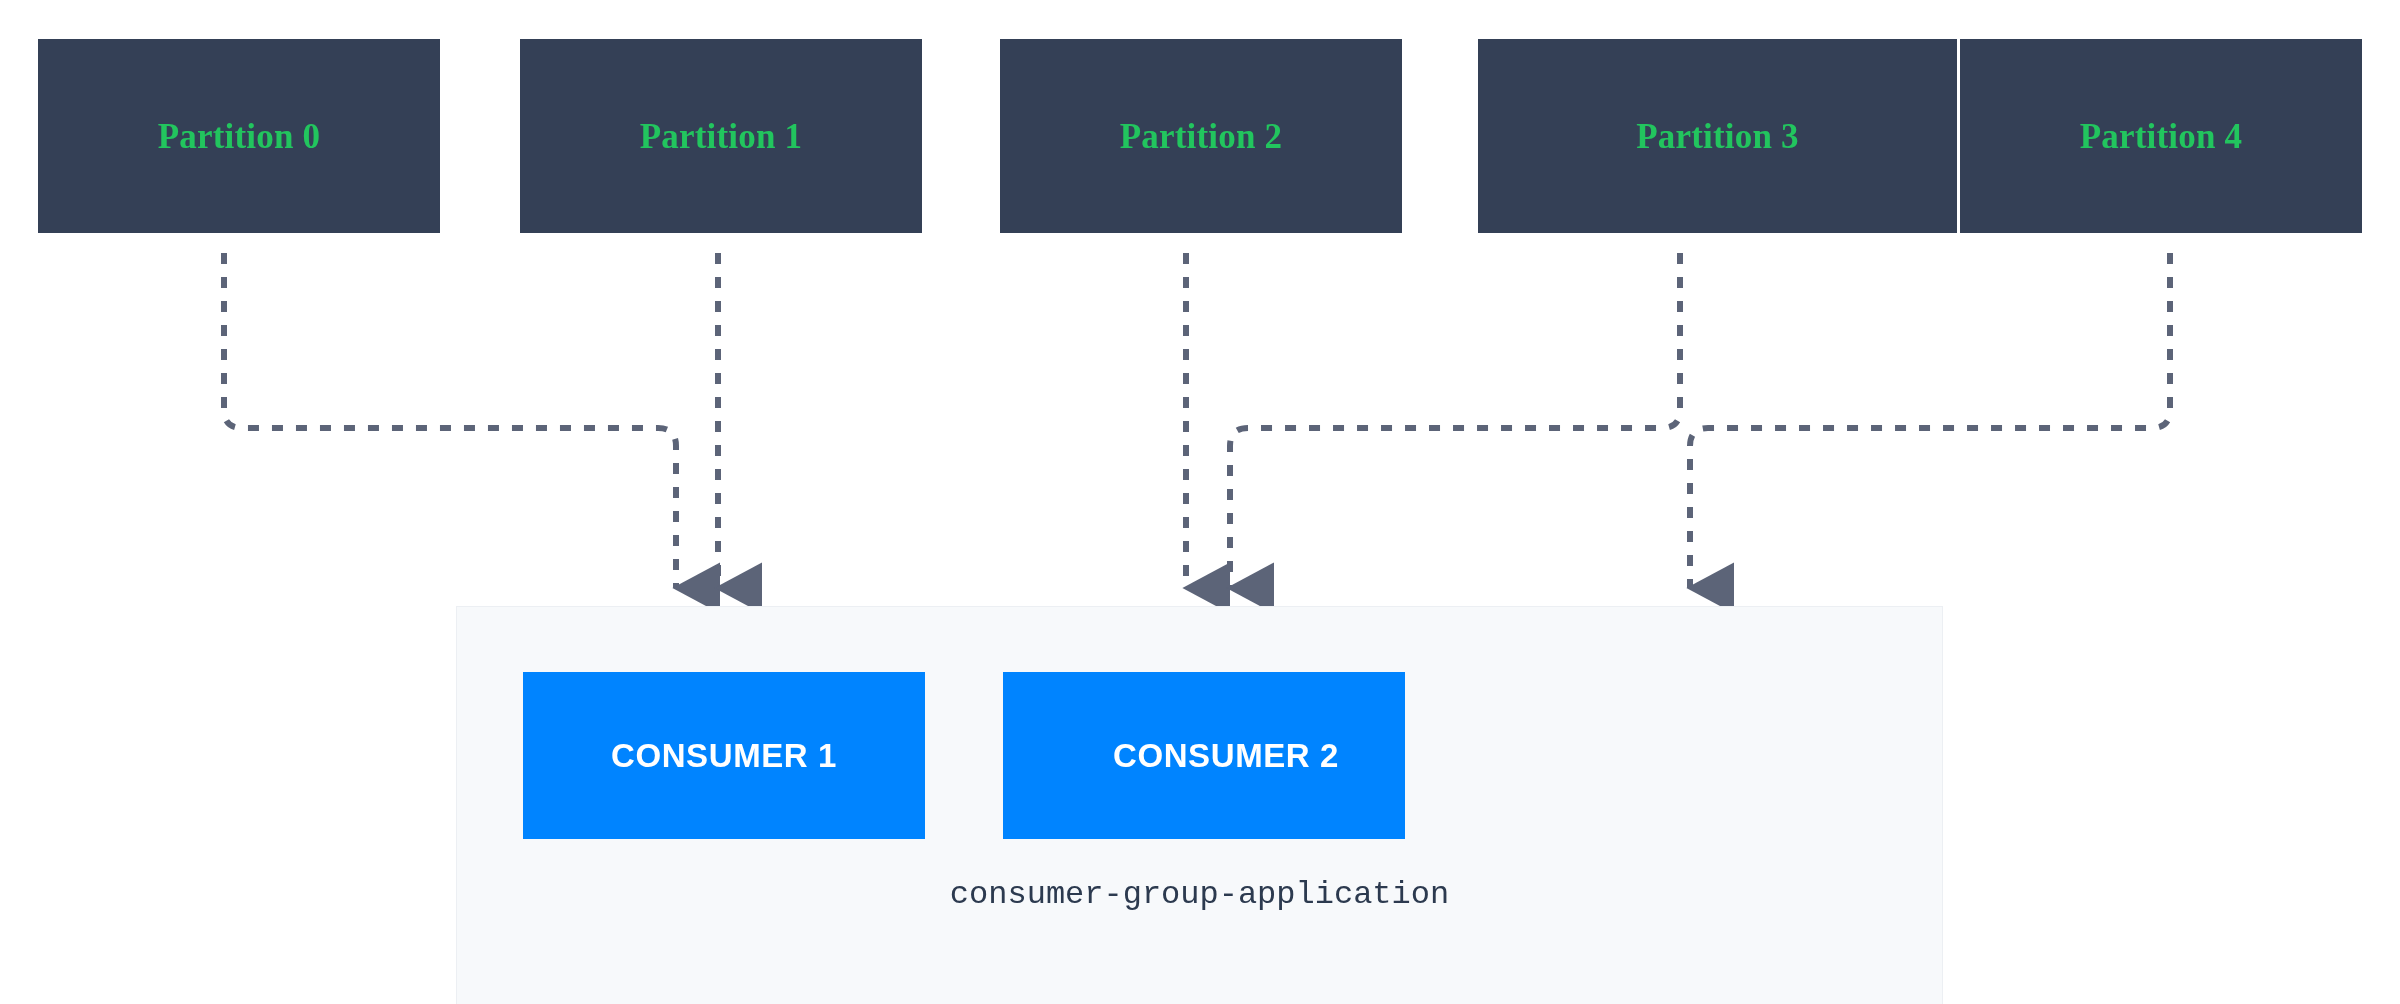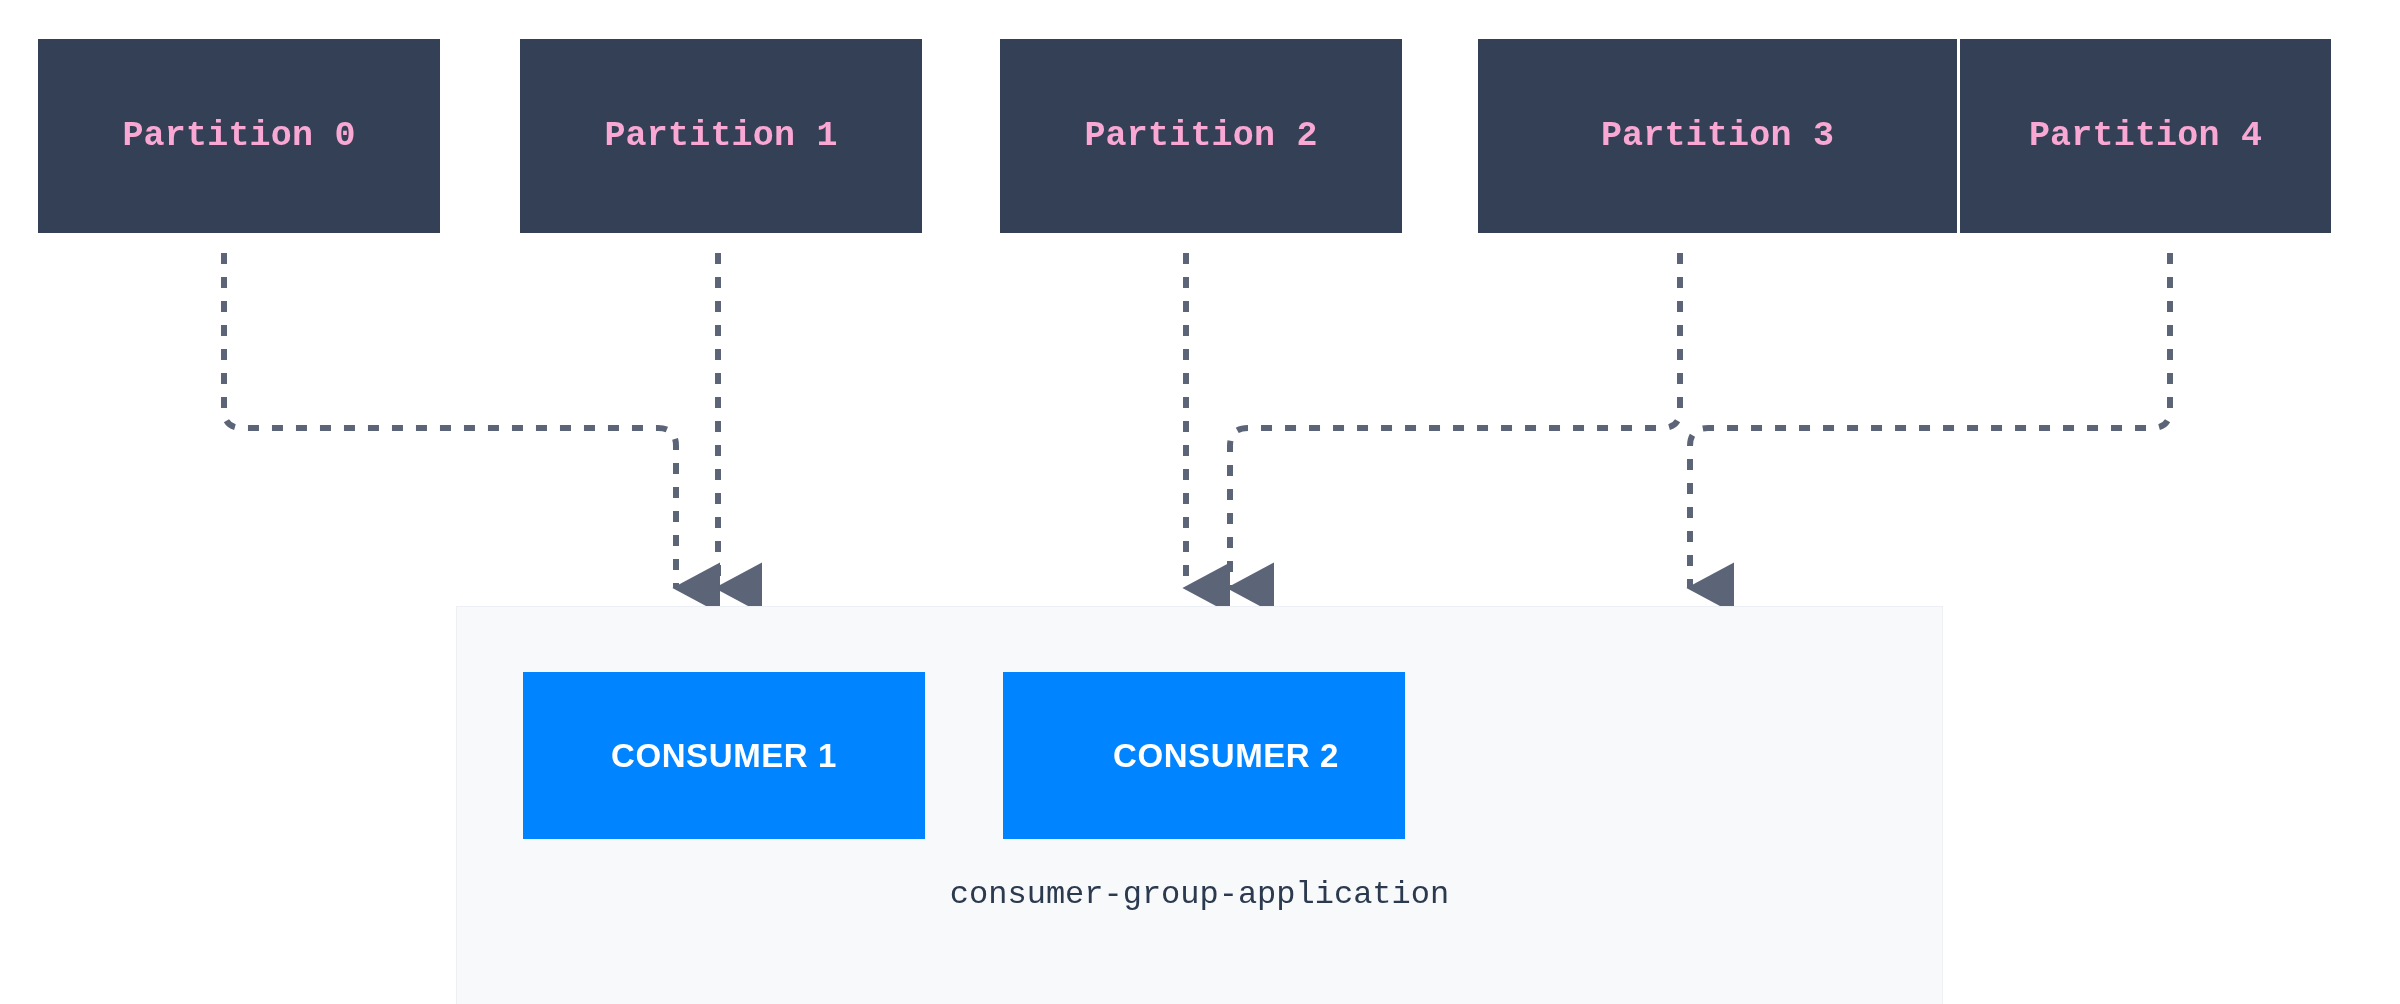--- a/index.html
+++ b/index.html
@@ -26,22 +26,22 @@
     position: absolute;
     top: 39px;
     height: 194px;
     background: #344056;
     display: flex;
     align-items: center;
     justify-content: center;
     box-sizing: border-box;
   }
   .partition-label {
-    color: #f9a8d4;
-    font-family: Liberation Mono, monospace;
+    color: #22c55e;
+    font-family: Liberation Serif, serif;
     font-size: 35px;
     font-weight: bold;
     letter-spacing: 0.2px;
     line-height: 1;
     user-select: none;
   }
 
   
   #connectors {
     position: absolute;
@@ -107,21 +107,21 @@
   </div>
   <div class="partition" id="p1" style="left: 520px; width: 402px;">
     <span class="partition-label">Partition 1</span>
   </div>
   <div class="partition" id="p2" style="left: 1000px; width: 402px; justify-content: center;">
     <span class="partition-label">Partition 2</span>
   </div>
   <div class="partition" id="p3" style="left: 1478px; width: 479px;">
     <span class="partition-label">Partition 3</span>
   </div>
-  <div class="partition" id="p4" style="left: 1960px; width: 371px;">
+  <div class="partition" id="p4" style="left: 1960px; width: 402px;">
     <span class="partition-label">Partition 4</span>
   </div>
 
   <svg id="connectors" width="2400" height="1004" viewBox="0 0 2400 1004" xmlns="http://www.w3.org/2000/svg">
     <defs>
       <marker id="arrowhead" markerWidth="9" markerHeight="8" refX="4.5" refY="7.4" orient="auto" markerUnits="strokeWidth">
         <path d="M0.2,0 L8.8,0 L4.5,8 Z" fill="#5c6478"></path>
       </marker>
     </defs>
     <g id="connector-paths" fill="none" stroke="#5c6478" stroke-width="6" stroke-dasharray="11 13" stroke-linecap="butt">

